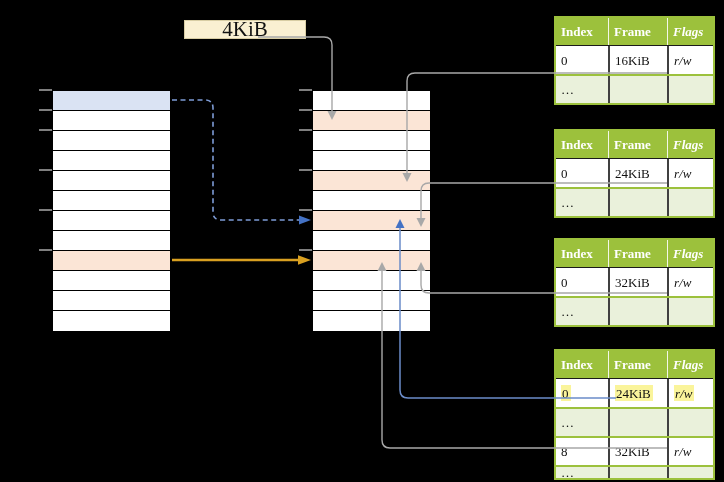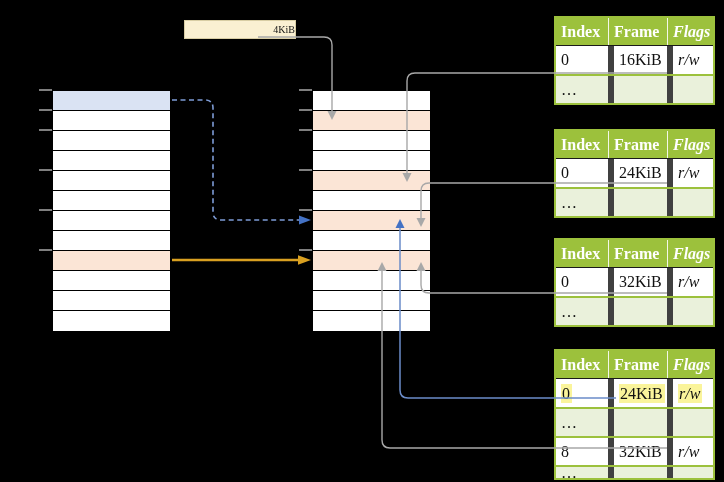--- a/index.html
+++ b/index.html
@@ -10,37 +10,37 @@
   .memcol{position:absolute;top:90px;width:117px;height:240px;border:1px solid #000;
           background:#fff;box-sizing:content-box;}
   .memcol .mrow{height:20px;box-sizing:border-box;border-bottom:1px solid #000;}
   .memcol .mrow:last-child{border-bottom:none;}
   .mrow.blue{background:var(--row-blue);}
   .mrow.orange{background:var(--row-orange);}
 
   .tick{position:absolute;width:13px;height:2px;background:var(--tick-gray);}
 
   
-  #size-label{position:absolute;left:184px;top:20px;width:112px;height:19px;
+  #size-label{position:absolute;left:184px;top:20px;width:122px;height:19px;
       background:var(--label-tan);border:1px solid #d8cda4;box-sizing:border-box;
-      display:flex;align-items:center;justify-content:flex-end;
-      font-size:10px;color:#111;}
+      display:flex;align-items:center;justify-content:center;
+      font-size:21px;color:#111;}
 
   
   .ptable{position:absolute;left:554px;width:161px;border:2.5px solid var(--table-green);
-      box-sizing:border-box;background:#fff;font-size:16px;color:#111;}
+      box-sizing:border-box;background:#fff;font-size:13px;color:#111;}
   .hrow{display:flex;height:27px;background:var(--table-green);color:#fff;font-weight:bold;}
   .hcell{box-sizing:border-box;display:flex;align-items:center;padding-left:5px;}
   .hcell + .hcell{border-left:1px solid #f3f7e8;}
   .c0{width:52px;} .c1{width:59px;} .c2{flex:1;font-style:italic;}
   .brow{display:flex;height:29px;box-sizing:border-box;border-top:1px solid #1a1a1a;}
   .brow + .brow{border-top:2px solid var(--table-green);}
   .brow.dots{background:var(--table-green-light);}
   .bcell{box-sizing:border-box;display:flex;align-items:center;padding-left:5px;height:100%;}
-  .bcell + .bcell{border-left:6px solid #404040;}
+  .bcell + .bcell{border-left:2px solid #404040;}
   .txt{line-height:1;}
   .txt.hl{background:var(--highlight-yellow);padding:2px 2px 1px 1px;}
   .brow.short{height:13px;overflow:hidden;}
 
   
   #overlay{position:absolute;left:0;top:0;width:724px;height:482px;pointer-events:none;}
   .ln-gray{stroke:var(--line-gray);stroke-width:1.4;fill:none;}
   .ln-blue{stroke:var(--line-blue);stroke-width:1.5;fill:none;}
   .ln-dash{stroke:var(--dash-blue);stroke-width:1.6;fill:none;stroke-dasharray:5 3.5;}
   .ln-orange{stroke:var(--arrow-orange);stroke-width:2.6;fill:none;}

